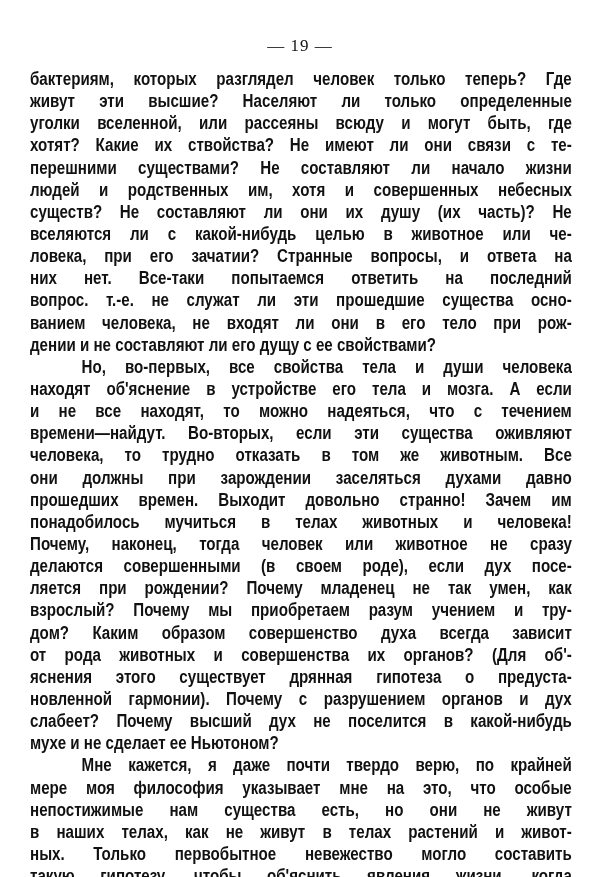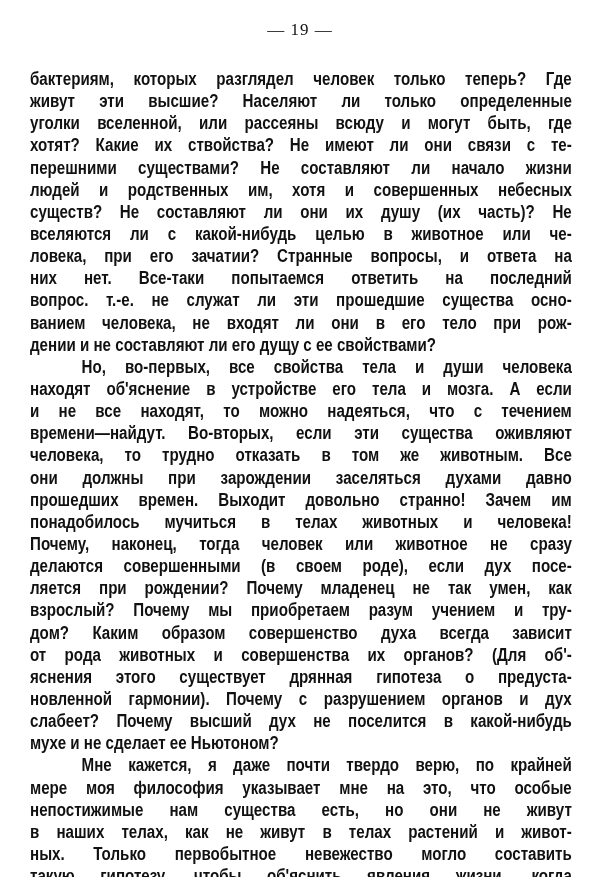--- a/index.html
+++ b/index.html
@@ -1,18 +1,18 @@
 <!DOCTYPE html>
 <html><head>
 <meta charset="utf-8">
 <style>
   html, body { margin: 0; padding: 0; background: #ffffff; }
   body { width: 600px; height: 877px; position: relative; overflow: hidden; }
   .page-number {
-    position: absolute; top: 20px; left: 0; width: 600px; text-align: center;
+    position: absolute; top: 36px; left: 0; width: 600px; text-align: center;
     font-family: "Liberation Serif", serif; font-size: 17px; color: #111;
     letter-spacing: 1px;
   }
   .text-block {
     position: absolute; top: 68px; left: 30px; width: 542px;
     font-family: "Liberation Sans", sans-serif; font-weight: bold;
     font-size: 17.6px; line-height: 22.15px; color: #111;
     transform: scaleX(0.86); transform-origin: left top;
   }
   .line {

